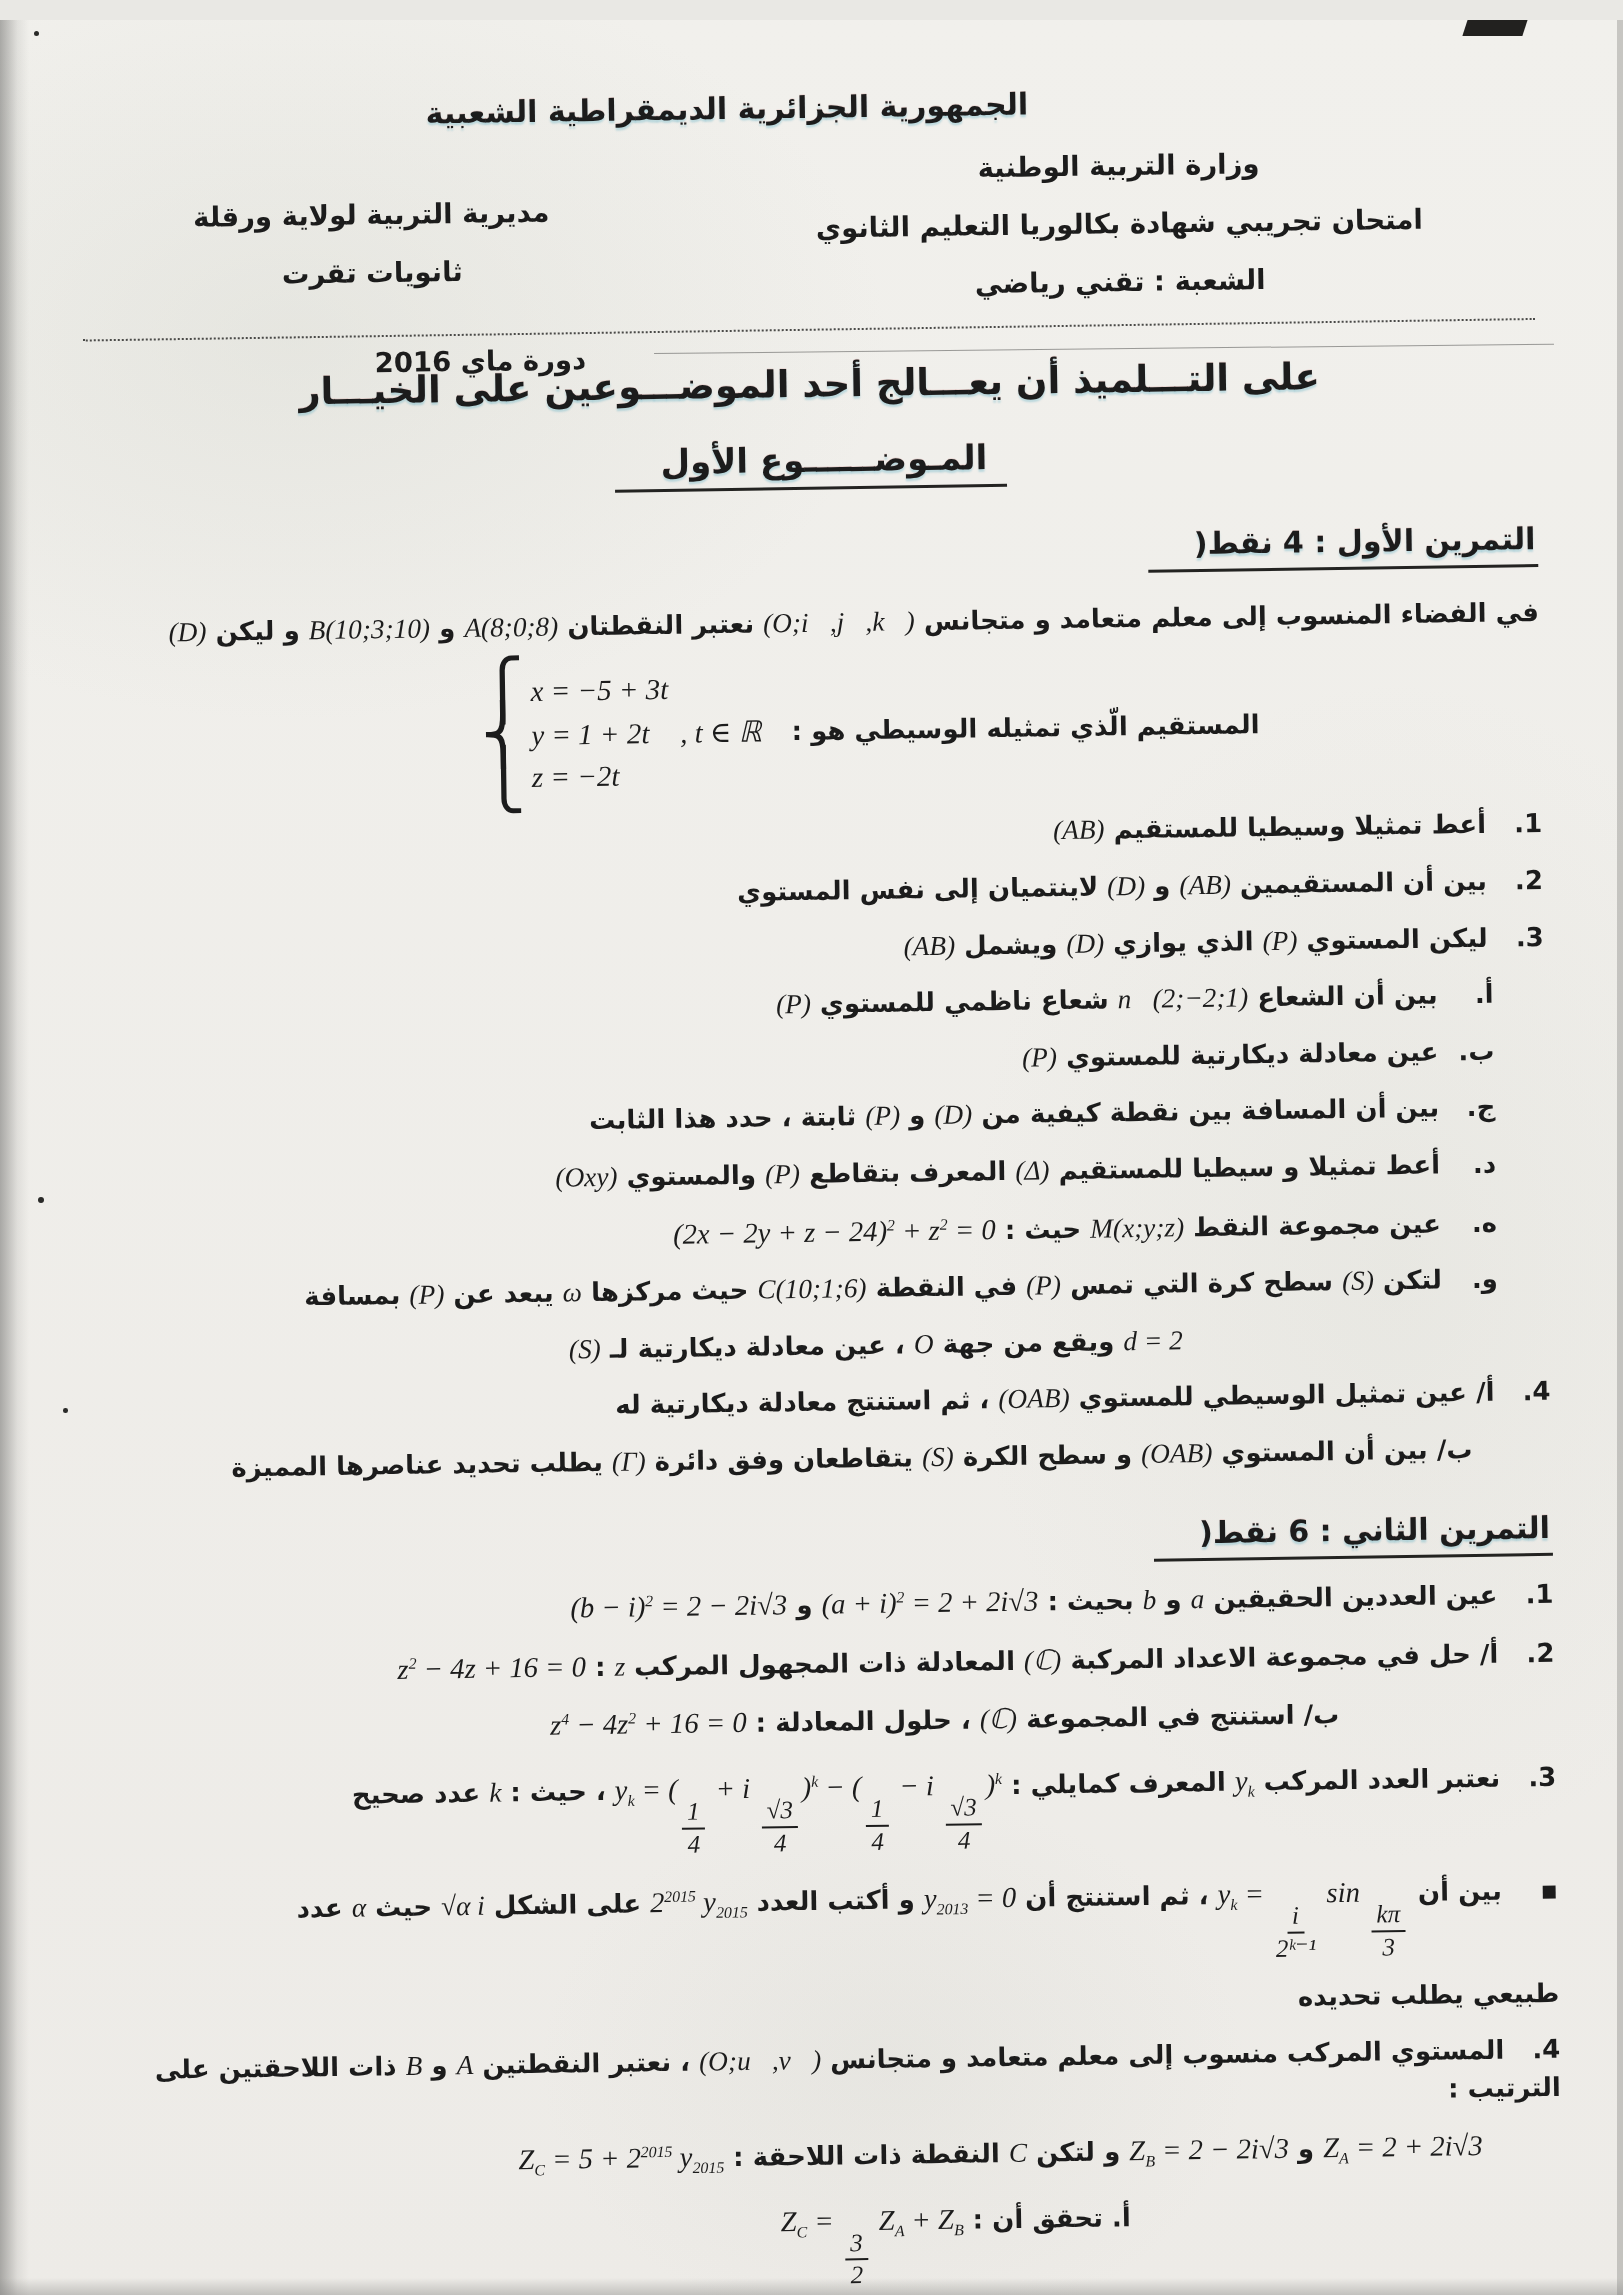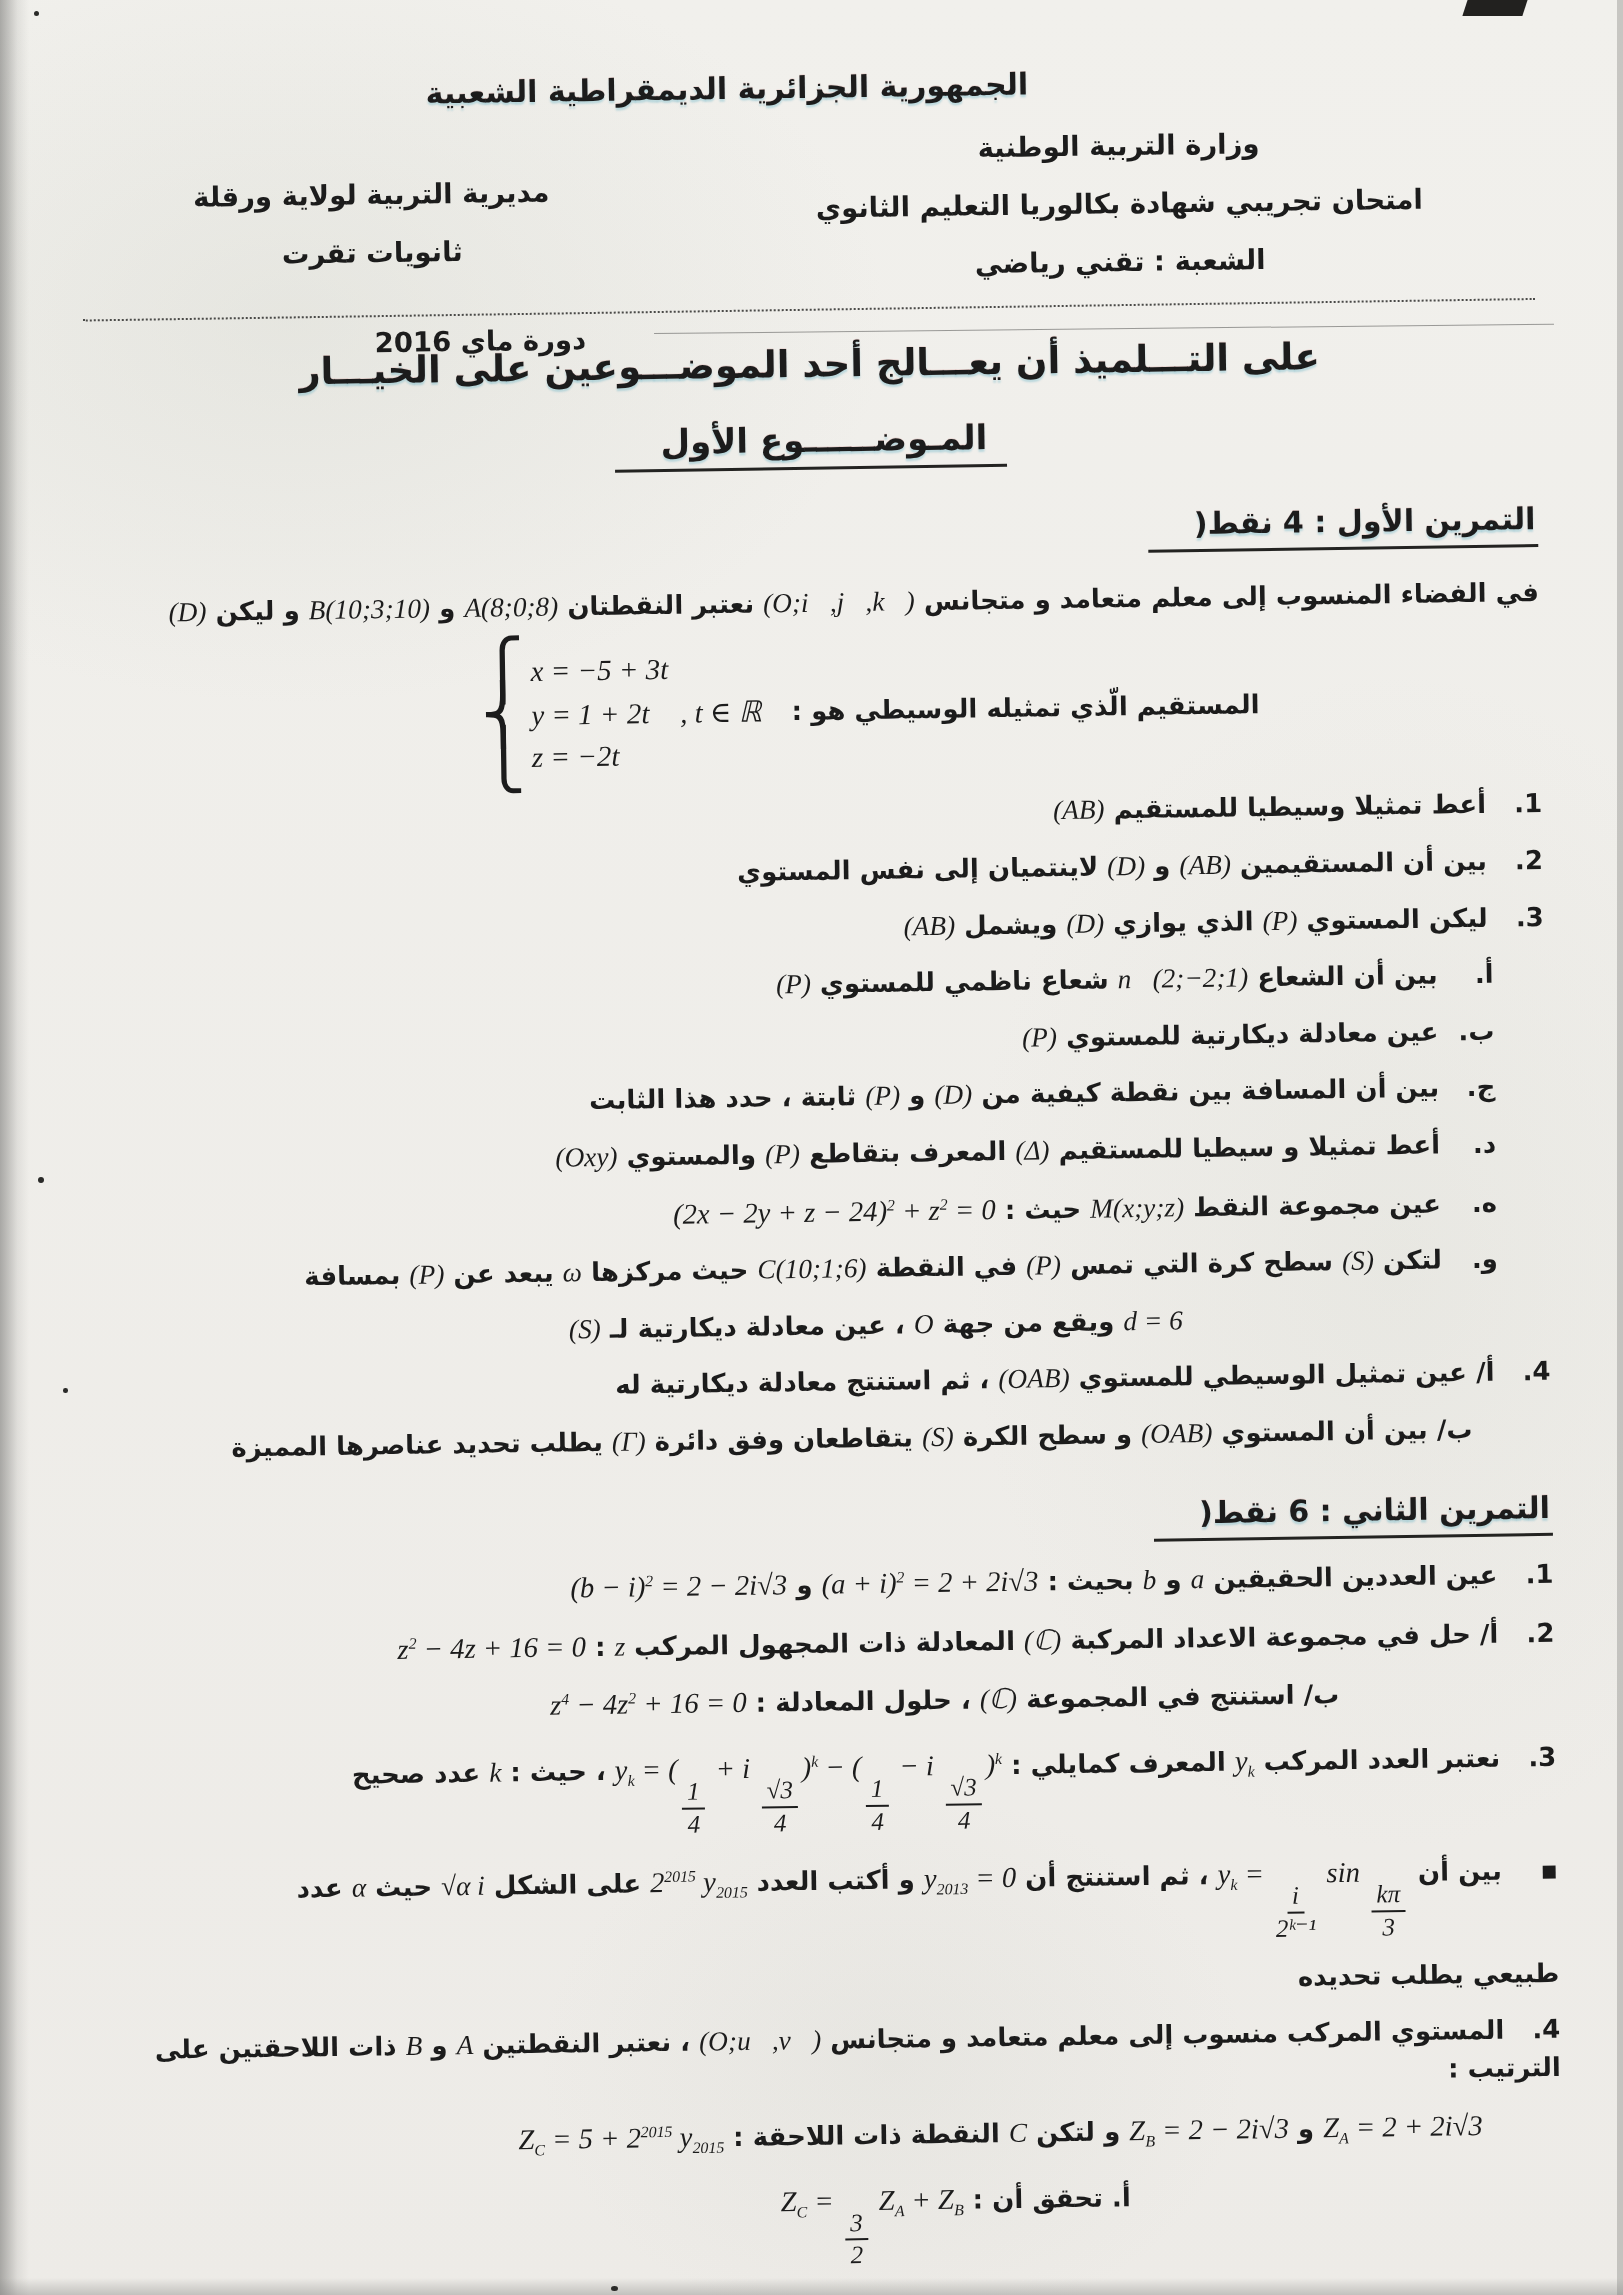--- a/index.html
+++ b/index.html
@@ -8,20 +8,21 @@
     color:#1c1c1c;
     background:#e9e8e4;
   }
   .paper{
     position:absolute;inset:0;
     background:
       radial-gradient(916px 589px at 18% 14%, rgba(205,208,198,.30), transparent 65%),
       radial-gradient(720px 982px at 86% 55%, rgba(208,211,201,.22), transparent 60%),
       radial-gradient(589px 458px at 55% 90%, rgba(200,202,194,.18), transparent 60%),
       linear-gradient(#f1f0ec,#edebe7);
+    margin-top: 20px;
   }
   
   .edge-left{position:absolute;left:0;top:0;width:29px;height:100%;
     background:linear-gradient(90deg,rgba(110,110,108,.55),rgba(110,110,108,.12) 60%,rgba(110,110,108,0));}
   .edge-right{position:absolute;right:0;top:0;width:6.5px;height:100%;background:rgba(120,120,118,.35);}
   .edge-bottom{position:absolute;left:0;bottom:0;width:100%;height:17px;
     background:linear-gradient(0deg,rgba(130,130,128,.40),rgba(130,130,128,0));}
   .corner-mark{position:absolute;left:1465px;top:0;width:60px;height:15.7px;background:#22211f;transform:skewX(-18deg);}
   .speck{position:absolute;background:#2a2a28;border-radius:50%;}
   .speck.s1{left:38px;top:1177px;width:5.9px;height:5.9px;}
@@ -174,21 +175,21 @@
       <span><span class="ar">أعط تمثيلا و سيطيا للمستقيم </span><span class="m">(Δ)</span><span class="ar"> المعرف بتقاطع </span><span class="m">(P)</span><span class="ar"> والمستوي </span><span class="m">(Oxy)</span></span>
     </div>
     <div class="li s2">
       <span class="num">ه.</span>
       <span><span class="ar">عين مجموعة النقط </span><span class="m">M(x;y;z)</span><span class="ar"> حيث : </span><span class="m"><span class="m">(2x − 2y + z − 24)</span><sup>2</sup><span class="m"> + z</span><sup>2</sup><span class="m"> = 0</span></span></span>
     </div>
     <div class="li s2">
       <span class="num">و.</span>
       <span><span class="ar">لتكن </span><span class="m">(S)</span><span class="ar"> سطح كرة التي تمس </span><span class="m">(P)</span><span class="ar"> في النقطة </span><span class="m">C(10;1;6)</span><span class="ar"> حيث مركزها </span><span class="m">ω</span><span class="ar"> يبعد عن </span><span class="m">(P)</span><span class="ar"> بمسافة</span></span>
     </div>
-    <div class="li indent-big"><span class="m">d = 6</span><span class="ar"> ويقع من جهة </span><span class="m">O</span><span class="ar"> ، عين معادلة ديكارتية لـ </span><span class="m">(S)</span></div>
+    <div class="li indent-big"><span class="m">d = 2</span><span class="ar"> ويقع من جهة </span><span class="m">O</span><span class="ar"> ، عين معادلة ديكارتية لـ </span><span class="m">(S)</span></div>
 
     <div class="li">
       <span class="num">4.</span>
       <span><span class="ar">أ/ عين تمثيل الوسيطي للمستوي </span><span class="m">(OAB)</span><span class="ar"> ، ثم استنتج معادلة ديكارتية له</span></span>
     </div>
     <div class="li indent-sm"><span class="ar">ب/ بين أن المستوي </span><span class="m">(OAB)</span><span class="ar"> و سطح الكرة </span><span class="m">(S)</span><span class="ar"> يتقاطعان وفق دائرة </span><span class="m">(Γ)</span><span class="ar"> يطلب تحديد عناصرها المميزة</span></div>
 
     <div class="ex-head">
       <span class="hshadow">التمرين الثاني : 6 نقط(</span>
     </div>

